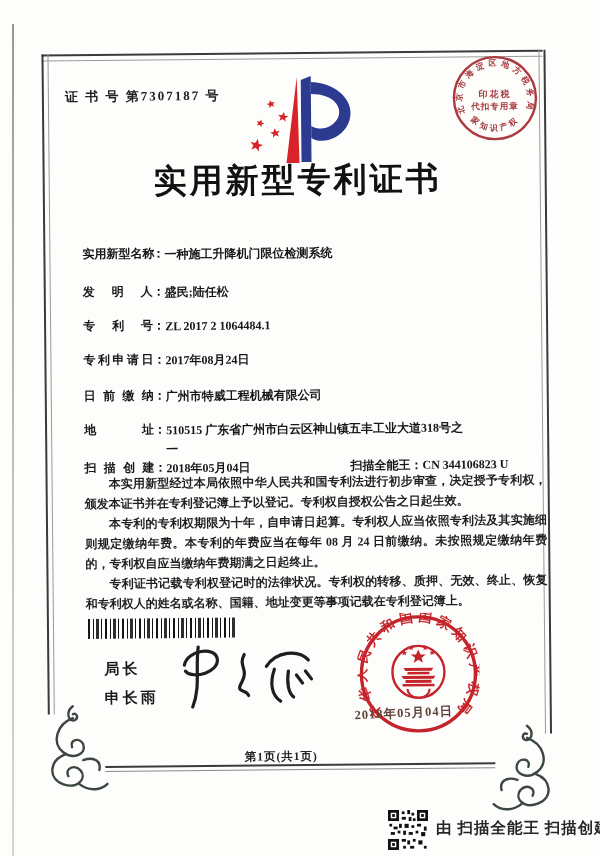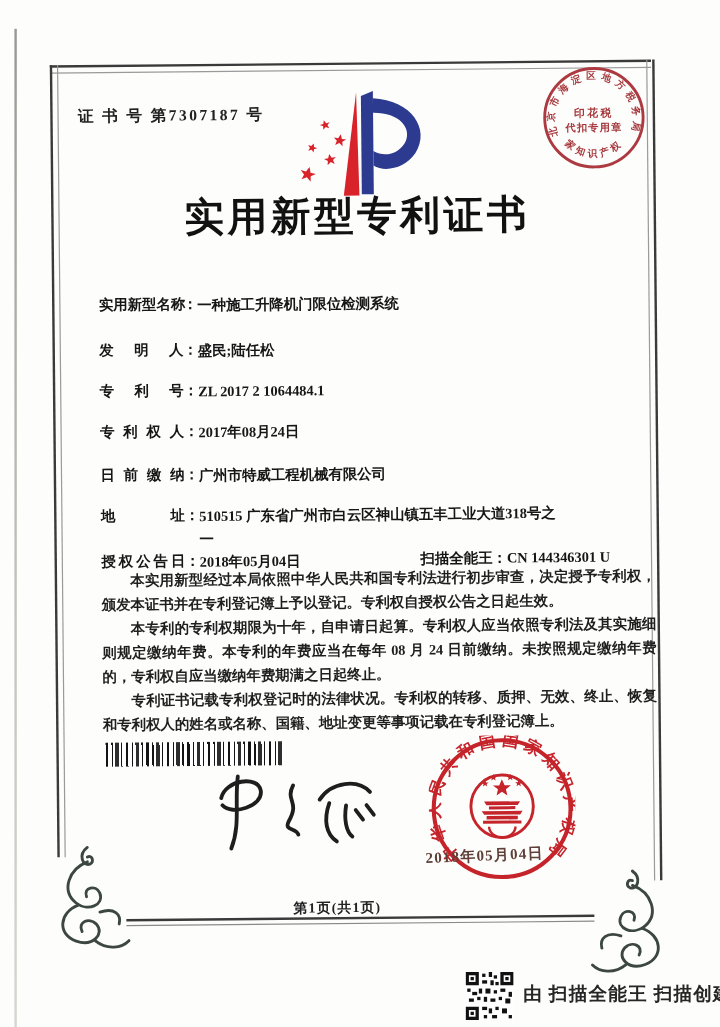--- a/index.html
+++ b/index.html
@@ -107,45 +107,49 @@
     <div class="frow" style="top:0">
       <span class="flabel">实用新型名称</span><span class="fcolon">：</span><span class="fvalue">一种施工升降机门限位检测系统</span>
     </div>
     <div class="frow" style="top:38px">
       <span class="flabel">发明人</span><span class="fcolon">：</span><span class="fvalue">盛民;陆任松</span>
     </div>
     <div class="frow" style="top:72px">
       <span class="flabel">专利号</span><span class="fcolon">：</span><span class="fvalue">ZL 2017 2 1064484.1</span>
     </div>
     <div class="frow" style="top:106px">
-      <span class="flabel">专利权人</span><span class="fcolon">：</span><span class="fvalue">2017年08月24日</span>
+      <span class="flabel">专利申请日</span><span class="fcolon">：</span><span class="fvalue">2017年08月24日</span>
     </div>
     <div class="frow" style="top:142px">
       <span class="flabel">日前缴纳</span><span class="fcolon">：</span><span class="fvalue">广州市特威工程机械有限公司</span>
     </div>
     <div class="frow" style="top:176px">
       <span class="flabel">地址</span><span class="fcolon">：</span><span class="fvalue">510515 广东省广州市白云区神山镇五丰工业大道318号之
 一</span>
     </div>
     <div class="frow" style="top:214px">
-      <span class="flabel">授权公告日</span><span class="fcolon">：</span><span class="fvalue">2018年05月04日</span>
+      <span class="flabel">扫描创建</span><span class="fcolon">：</span><span class="fvalue">2018年05月04日</span>
       <span class="frow2">
-        <span>扫描全能王</span><span class="fcolon">：</span><span>CN 144346301 U</span>
+        <span>扫描全能王</span><span class="fcolon">：</span><span>CN 344106823 U</span>
       </span>
     </div>
   </div>
 
   <div class="body-text">
     <p>本实用新型经过本局依照中华人民共和国专利法进行初步审查，决定授予专利权，颁发本证书并在专利登记簿上予以登记。专利权自授权公告之日起生效。</p>
     <p>本专利的专利权期限为十年，自申请日起算。专利权人应当依照专利法及其实施细则规定缴纳年费。本专利的年费应当在每年 08 月 24 日前缴纳。未按照规定缴纳年费的，专利权自应当缴纳年费期满之日起终止。</p>
     <p>专利证书记载专利权登记时的法律状况。专利权的转移、质押、无效、终止、恢复和专利权人的姓名或名称、国籍、地址变更等事项记载在专利登记簿上。</p>
   </div>
 
   <div class="barcode"></div>
 
+  <div class="sig-block">
+    <div>局长</div>
+    <div>申长雨</div>
+  </div>
 
   <svg class="sig-hand" width="160" height="80" viewBox="0 0 160 80" fill="none" stroke="#1e1e1e" stroke-width="3.2" stroke-linecap="round">
     <path d="M24,12 C21,34 26,52 18,72"></path>
     <path d="M10,30 C13,15 41,11 43,24 C45,37 19,45 11,36"></path>
     <path d="M70,20 C63,33 76,33 66,50 C62,58 72,55 74,61"></path>
     <path d="M92,32 C102,17 124,15 134,26"></path>
     <path d="M100,35 C95,49 97,61 106,67"></path>
     <path d="M114,37 C112,49 114,59 119,63"></path>
     <path d="M122,41 l6,8 M131,37 l6,8"></path>
   </svg>

